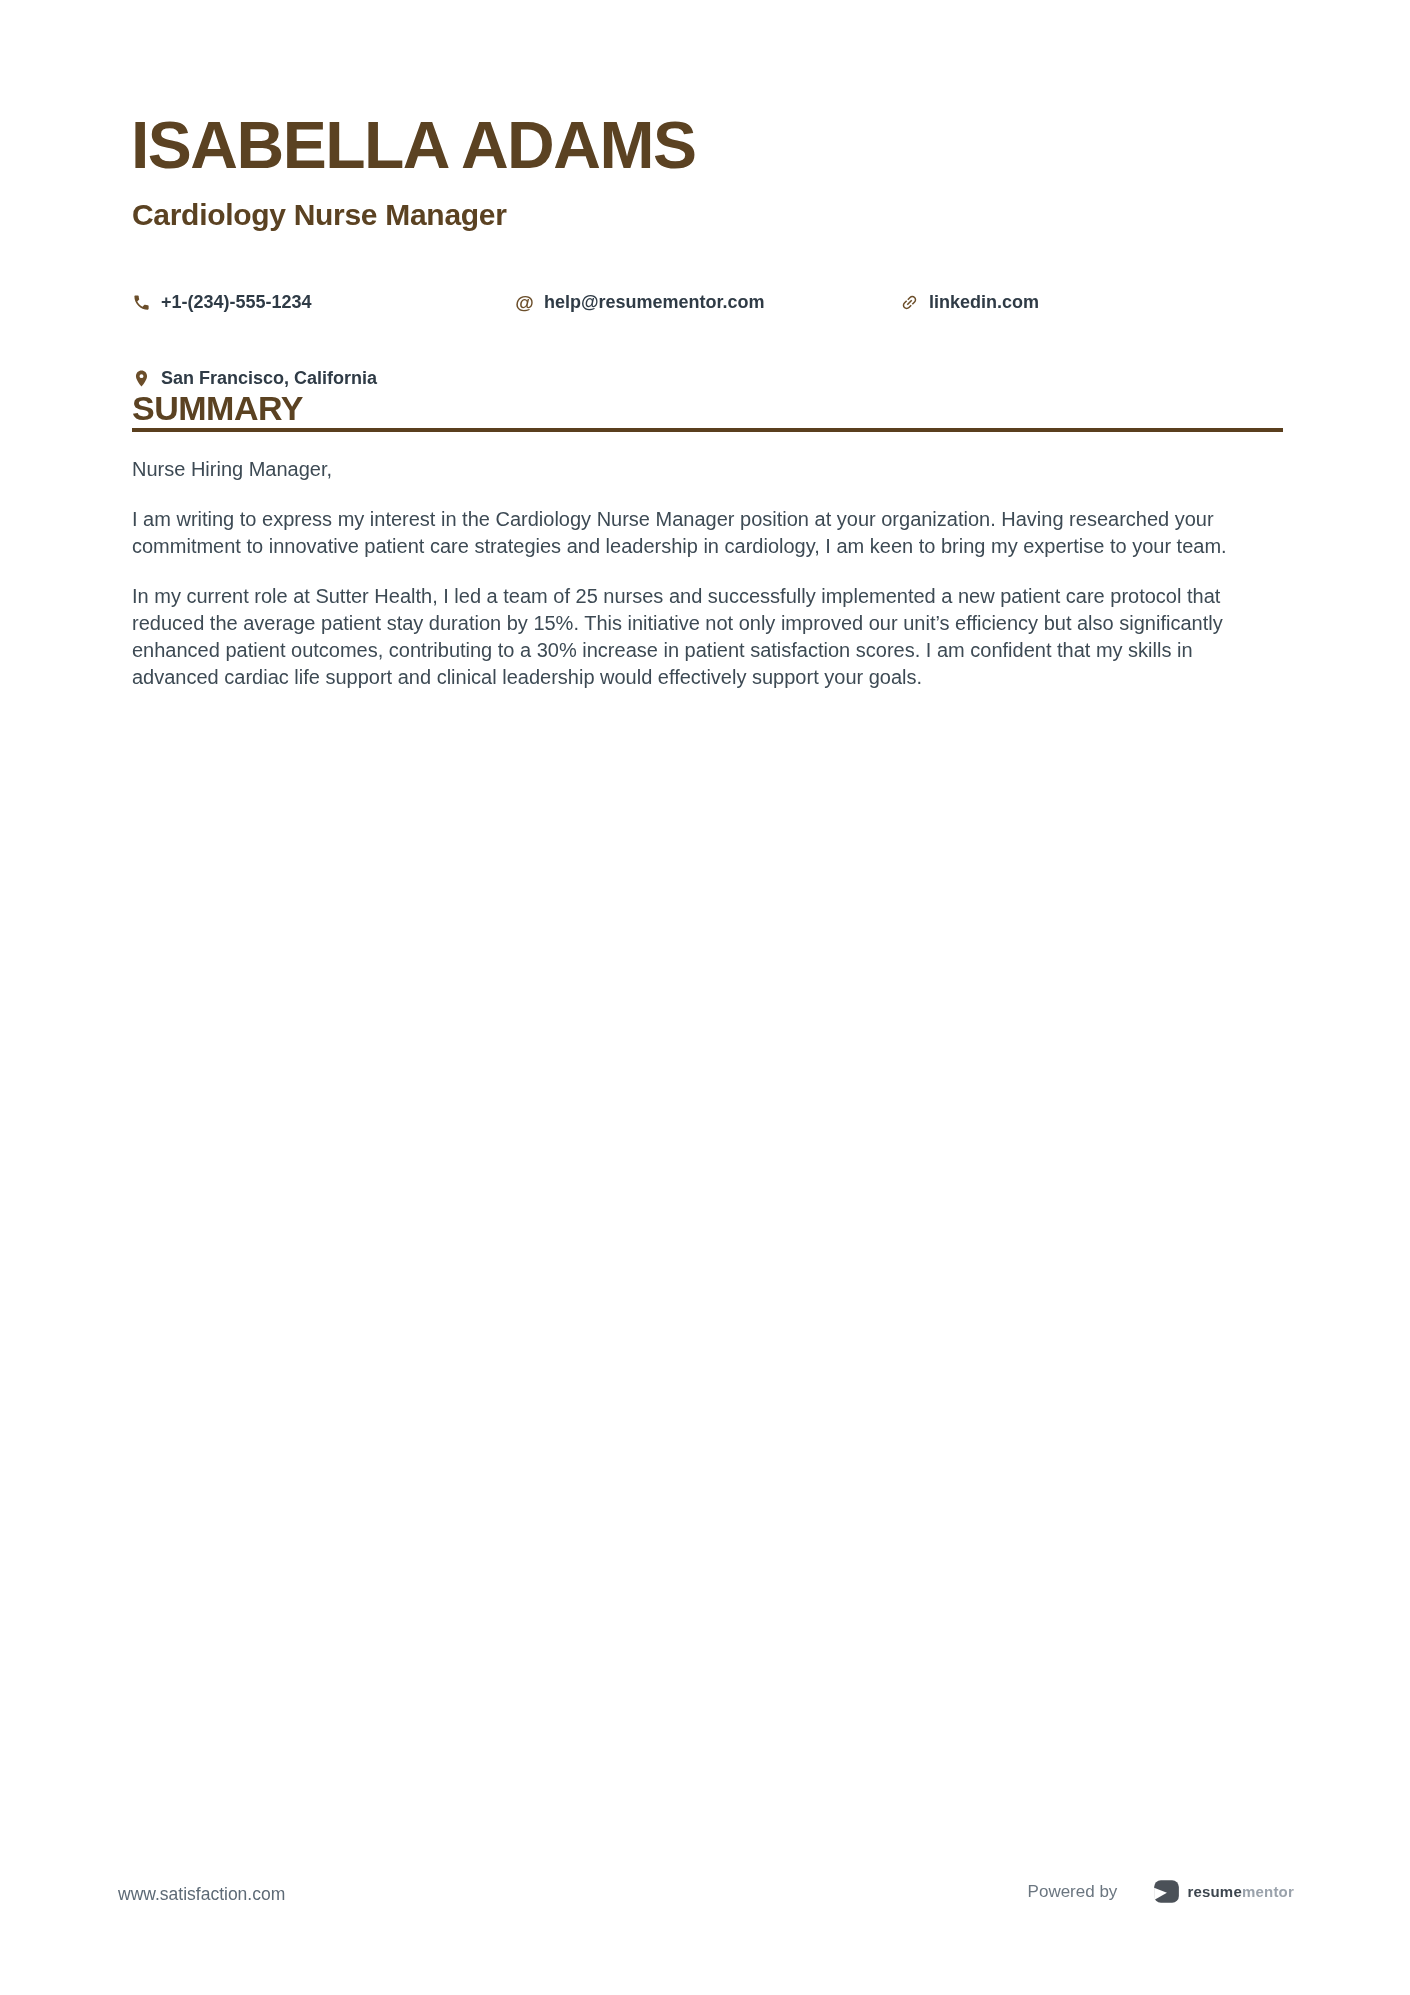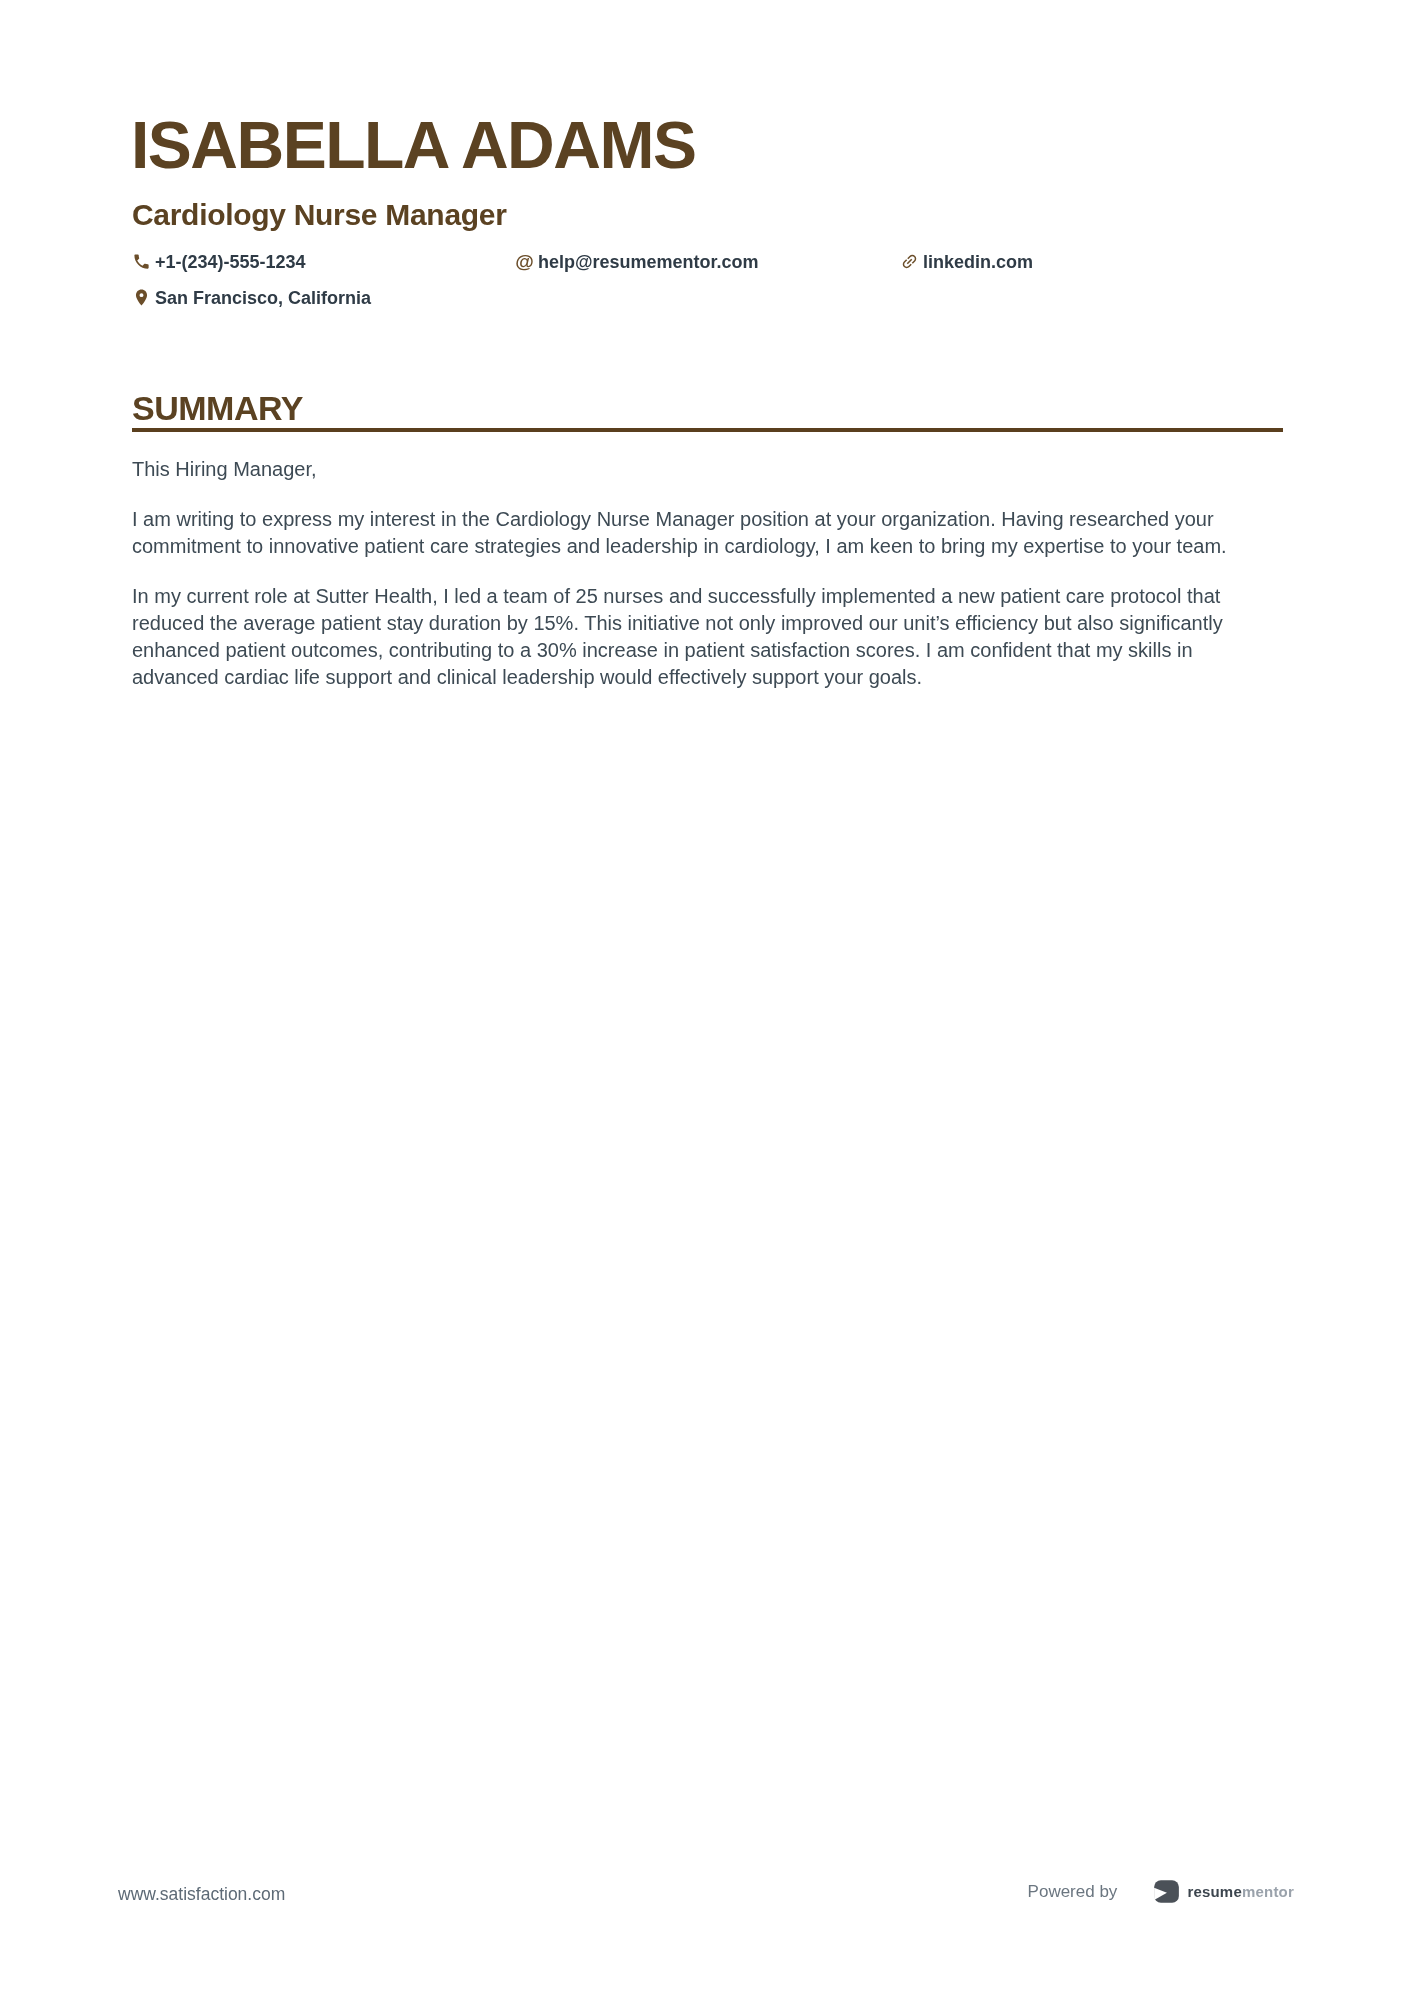--- a/index.html
+++ b/index.html
@@ -47,25 +47,27 @@
     position: absolute;
     left: 132px;
     top: 252px;
     width: 1152px;
     display: grid;
     grid-template-columns: 383px 385px auto;
     row-gap: 15px;
   }
   .contact-item {
     display: flex;
-    gap: 4px;
+    align-items: center;
+    gap: 10px;
     font-size: 18px;
     font-weight: bold;
     color: #2f3b46;
     white-space: nowrap;
+    margin-top: 40px;
   }
   .contact-item .cicon {
     width: 19px;
     height: 19px;
     display: inline-flex;
     align-items: center;
     justify-content: center;
     flex: 0 0 auto;
   }
   .cicon svg { width: 19px; height: 19px; display: block; }
@@ -178,21 +180,21 @@
           </svg>
       </span>
       <span>San Francisco, California</span>
     </div>
   </div>
 
   <div class="section-heading">SUMMARY</div>
   <div class="section-rule"></div>
 
   <div class="body-text">
-    <p>This Hiring Manager,</p>
+    <p>Nurse Hiring Manager,</p>
     <p>I am writing to express my interest in the Cardiology Nurse Manager position at your organization. Having researched your commitment to innovative patient care strategies and leadership in cardiology, I am keen to bring my expertise to your team.</p>
     <p>In my current role at Sutter Health, I led a team of 25 nurses and successfully implemented a new patient care protocol that reduced the average patient stay duration by 15%. This initiative not only improved our unit’s efficiency but also significantly enhanced patient outcomes, contributing to a 30% increase in patient satisfaction scores. I am confident that my skills in advanced cardiac life support and clinical leadership would effectively support your goals.</p>
   </div>
 
   <div class="footer-left">www.satisfaction.com</div>
 
   <div class="footer-right">
     <span class="powered-by">Powered by</span>
     <span class="brand">
       <span class="brand-icon">

